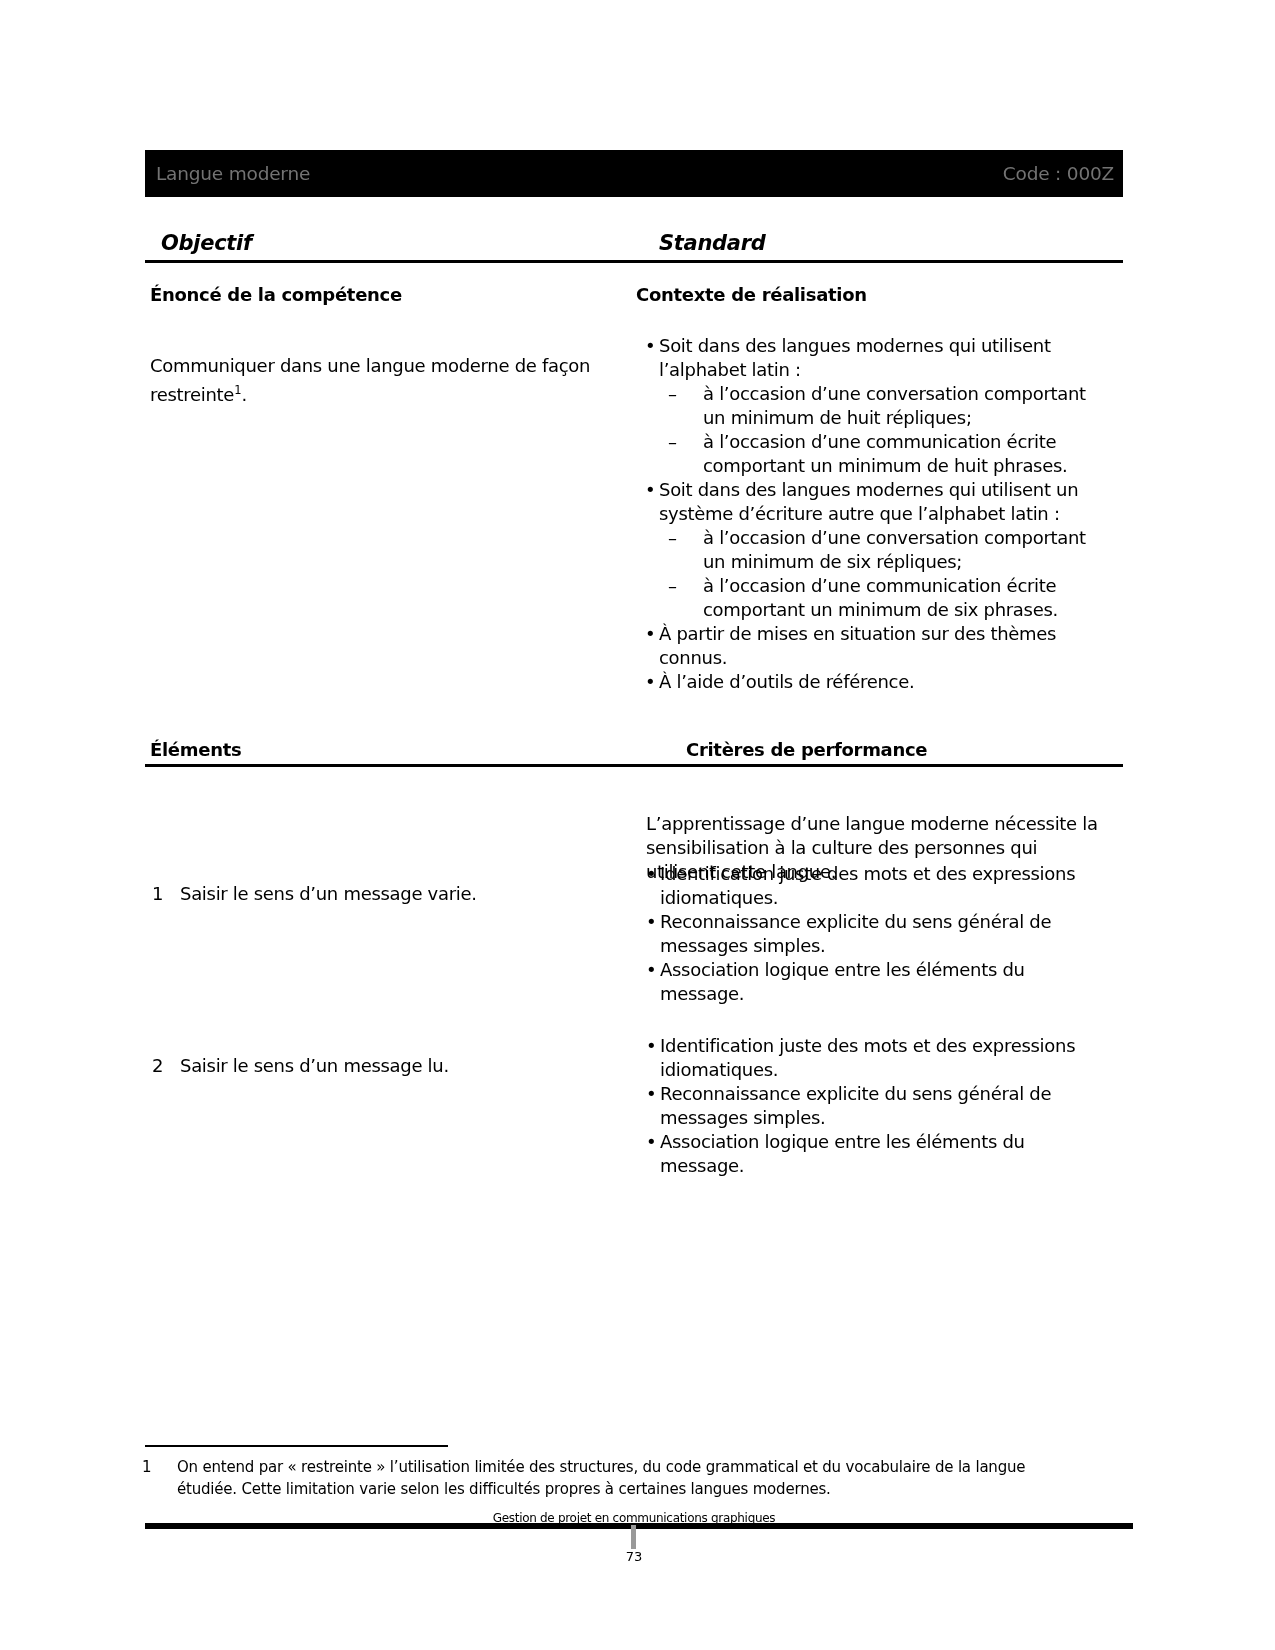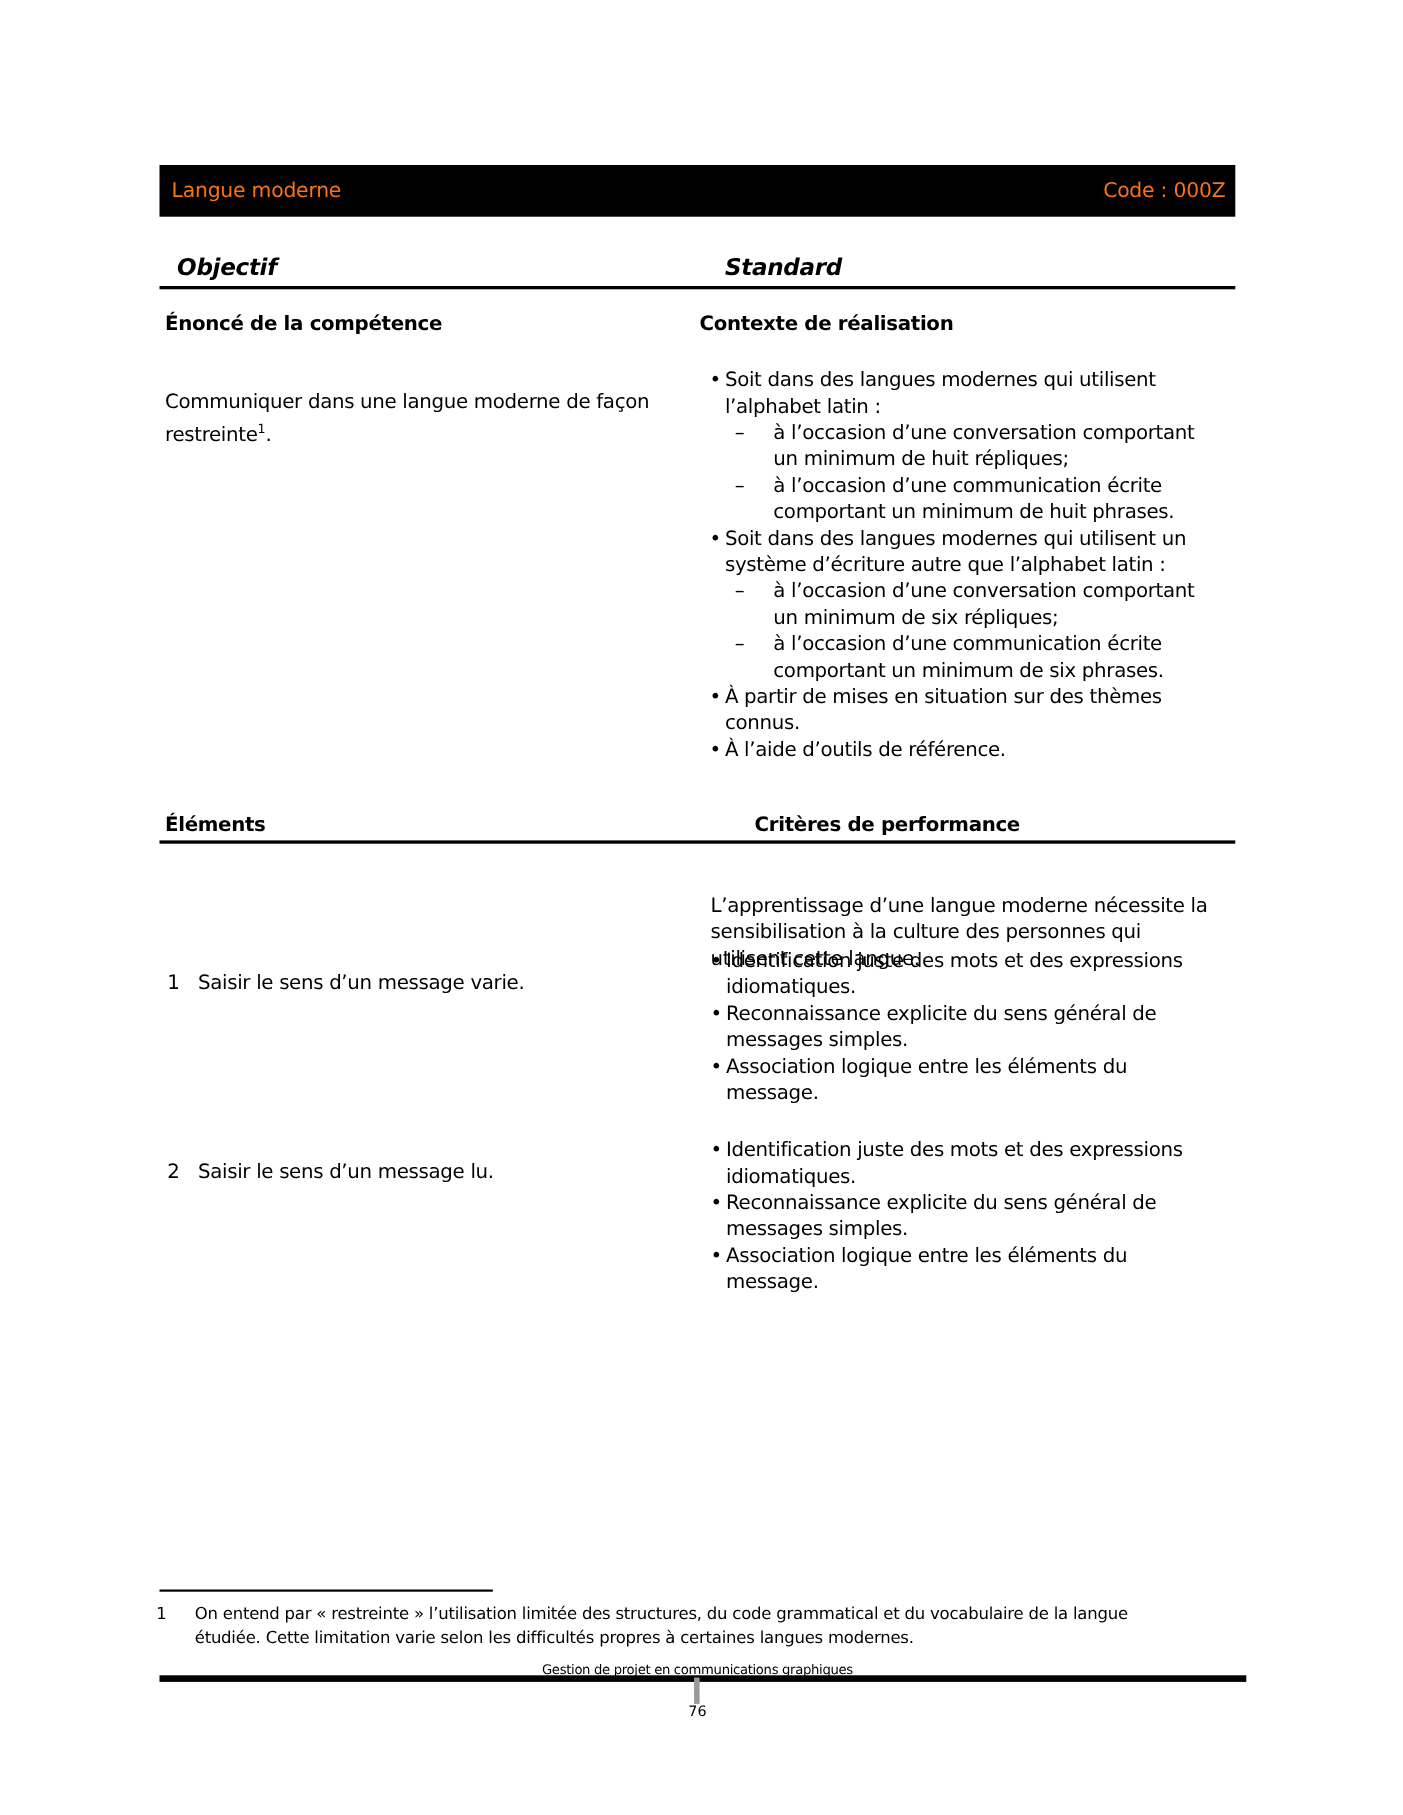--- a/index.html
+++ b/index.html
@@ -7,21 +7,21 @@
     position:relative; width:1275px; height:1650px; background:#ffffff;
     font-family:"DejaVu Sans","Liberation Sans",sans-serif; color:#000;
     overflow:hidden;
   }
   .running-header {
     position:absolute; top:70px; left:145px; width:978px;
     text-align:right; font-size:19.5px; letter-spacing:-0.2px; color:#8a8a8a;
   }
   .title-bar {
     position:absolute; top:150px; left:145px; width:978px; height:47px;
-    background:#000; color:#f97316; display:flex; align-items:center;
+    background:#000; color:#737373; display:flex; align-items:center;
     justify-content:space-between; padding:0 9px 0 11px; box-sizing:border-box;
     font-size:18.5px; letter-spacing:-0.2px;
   }
   .col-header { position:absolute; top:231px; font-size:21px; font-weight:bold; font-style:italic; letter-spacing:-0.3px; }
   #objectif-header { left:161px; }
   #standard-header { left:659px; }
   .rule { position:absolute; left:145px; width:978px; height:3px; background:#000; }
   #header-rule { top:260px; }
   #section2-rule { top:764px; }
   .sec-heading {
@@ -143,16 +143,16 @@
   <div class="footnote">
     <span class="fn-num">1</span>
     <span class="fn-text">On entend par « restreinte » l’utilisation limitée des structures, du code grammatical et du vocabulaire de la langue
 étudiée. Cette limitation varie selon les difficultés propres à certaines langues modernes.</span>
   </div>
 
   <div id="footer-bar"></div>
   <div class="page-footer">
     <span>Gestion de projet en communications graphiques</span>
     <span class="sep"></span>
-    <span class="pnum">76</span>
+    <span class="pnum">73</span>
   </div>
 
 </div>
 
 </body></html>

